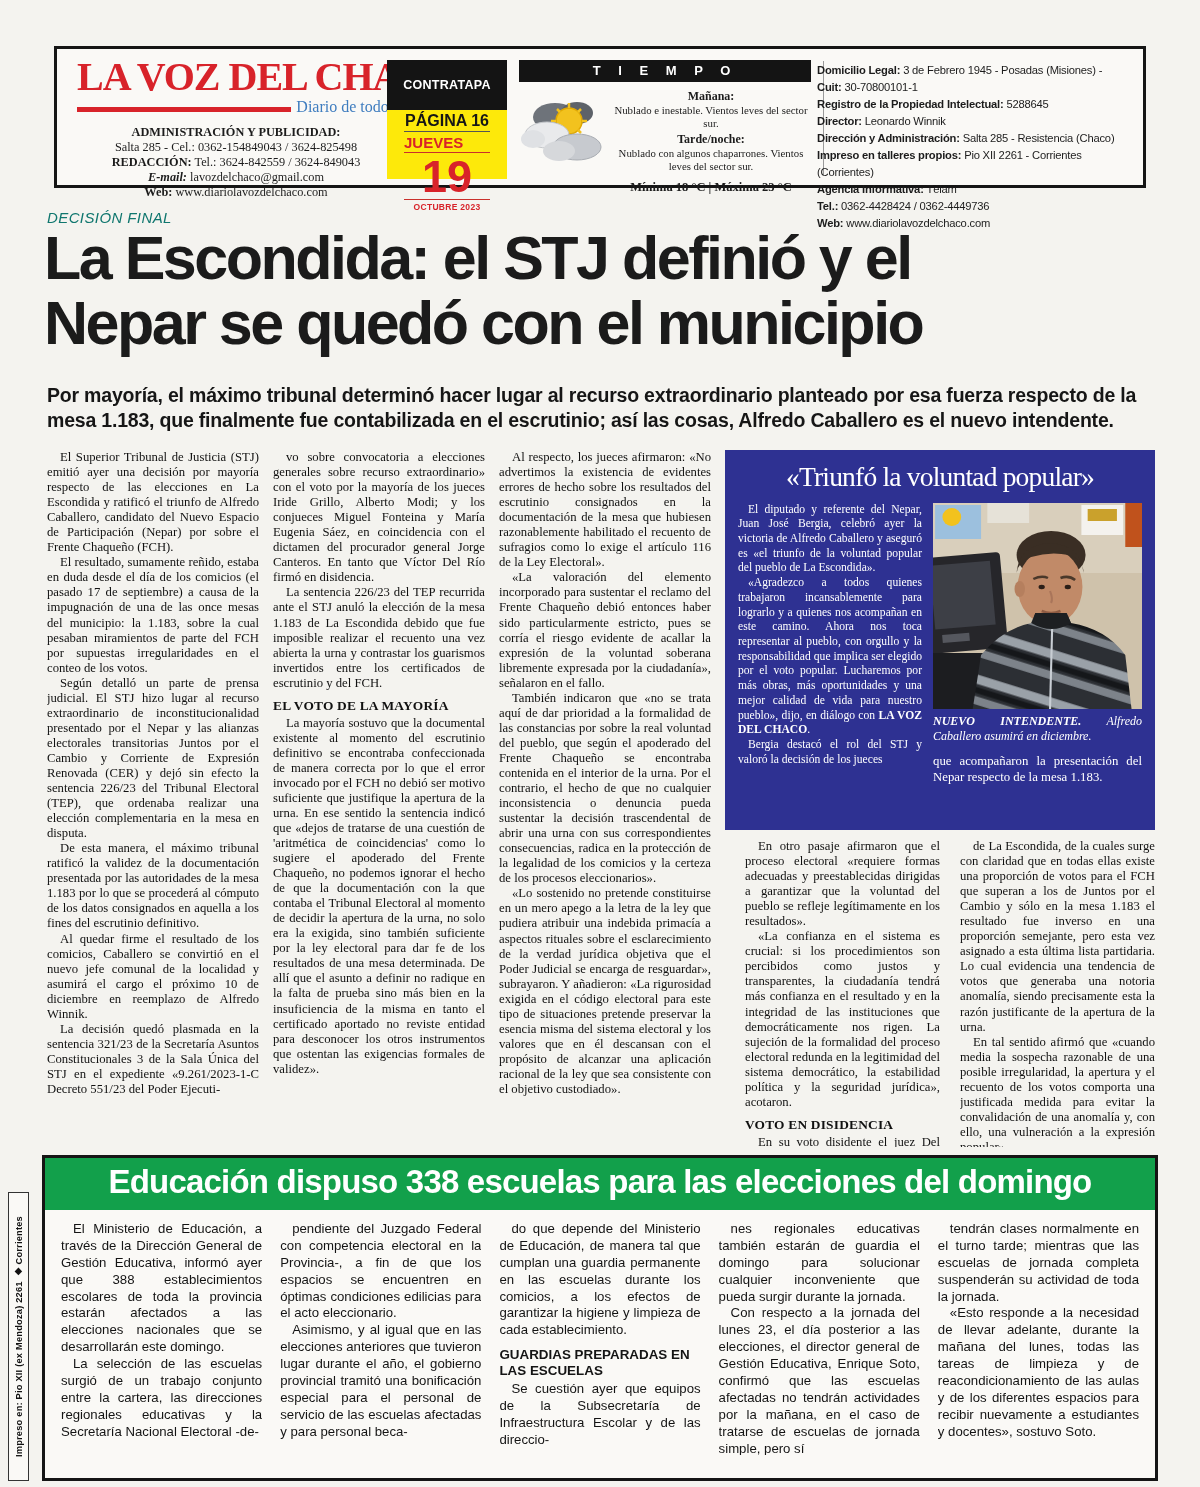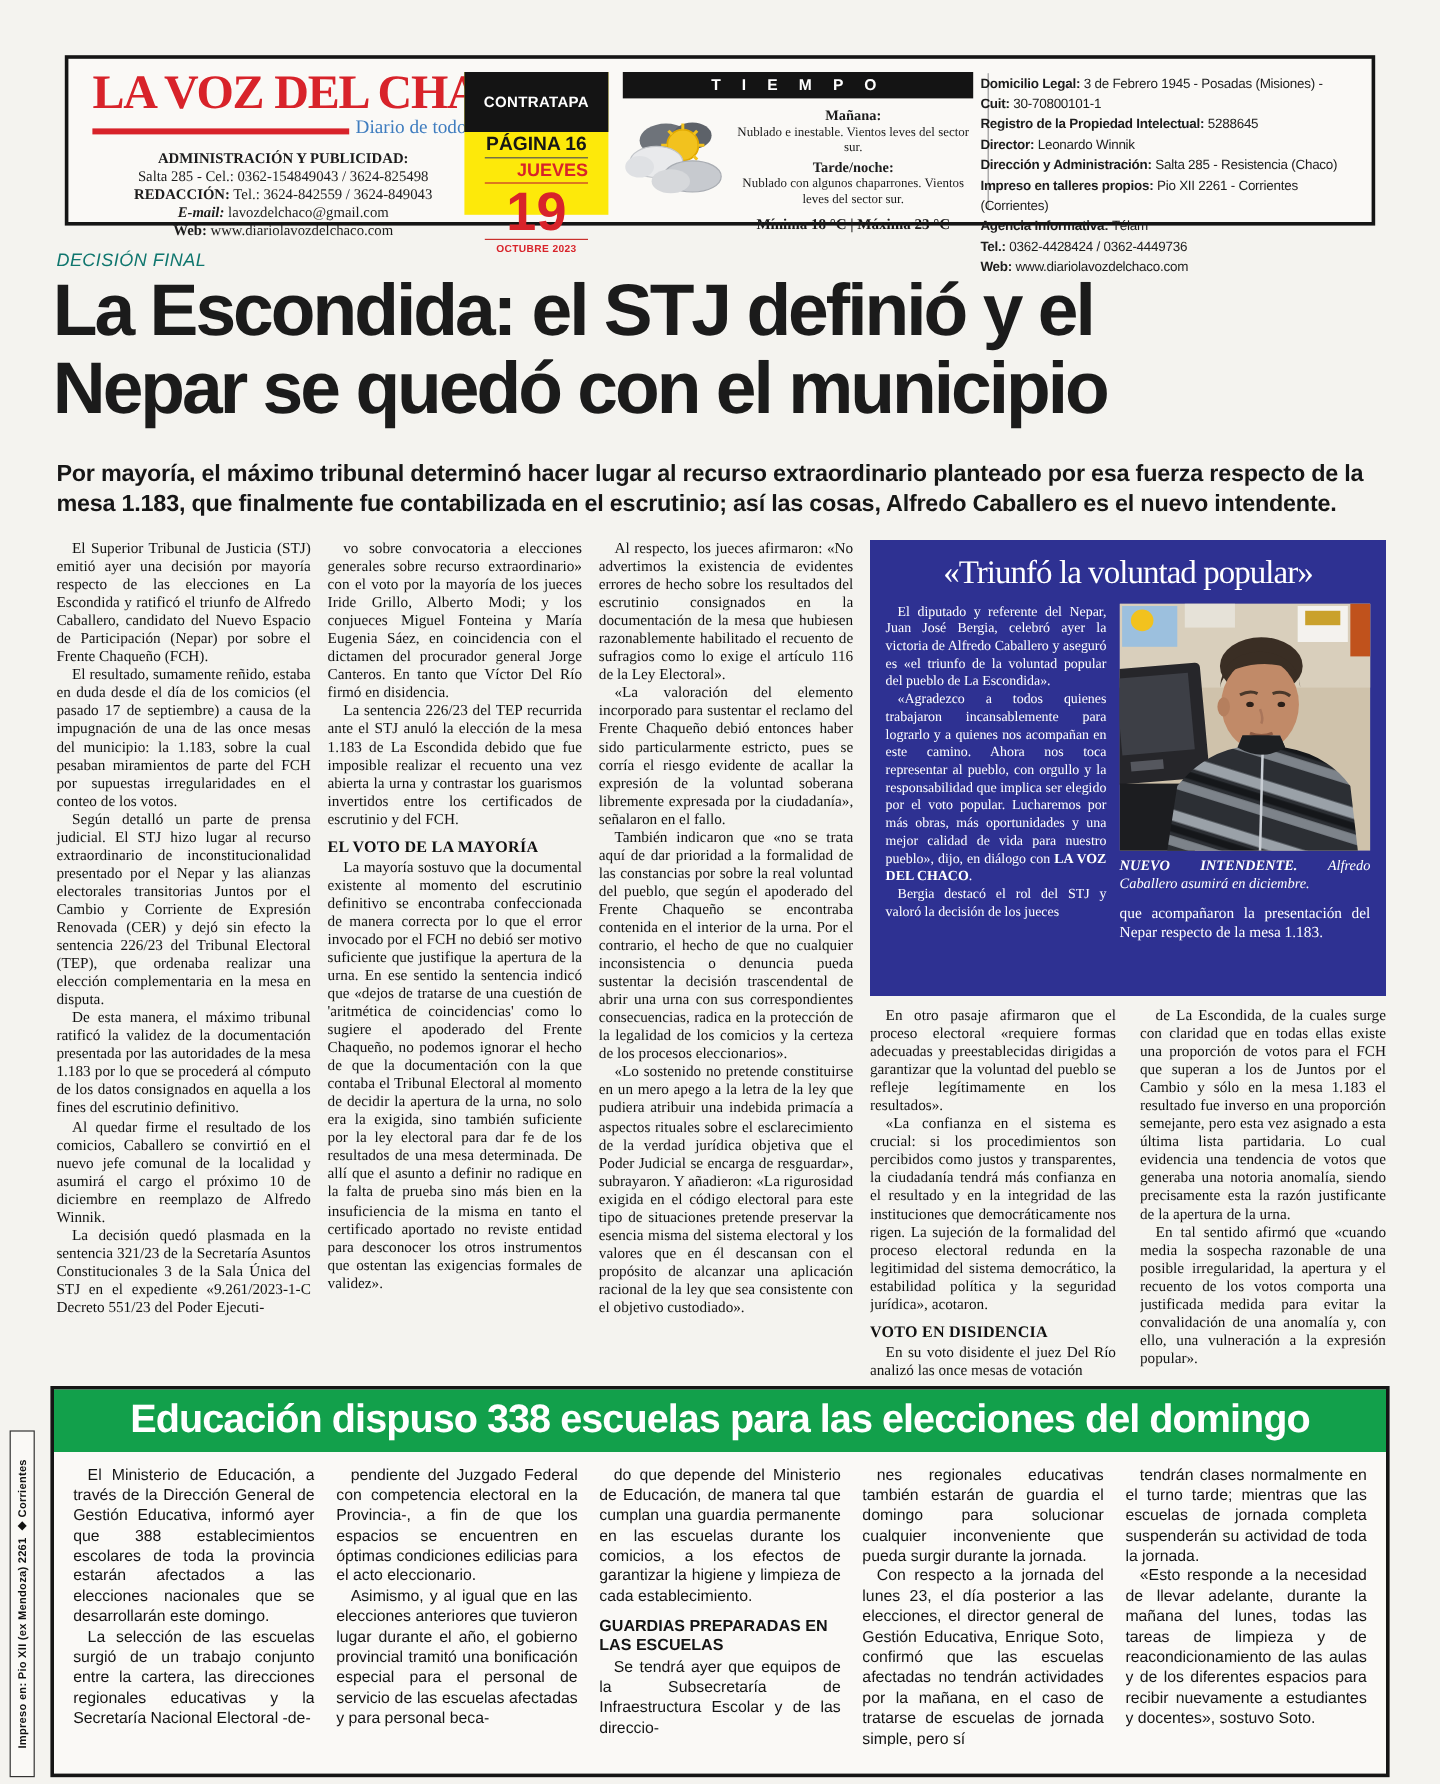--- a/index.html
+++ b/index.html
@@ -12,21 +12,21 @@
   .logo-rule-row{display:flex;align-items:flex-end;margin-top:2px;}
   .logo-rule{flex:1;height:5px;background:#d8232a;margin-bottom:3px;}
   .logo-tagline{color:#3f7dbf;font-family:"Liberation Serif",serif;font-size:16px;padding-left:5px;white-space:nowrap;line-height:1;}
   .admin-block{position:absolute;left:4px;top:76px;width:350px;text-align:center;font-family:"Liberation Serif",serif;font-size:12.3px;line-height:1.22;color:#1c1c1c;}
   .b{font-weight:bold;}
   .bi{font-weight:bold;font-style:italic;}
 
   .datebox{position:absolute;left:330px;top:11px;width:120px;height:119px;background:#fde90a;display:flex;flex-direction:column;align-items:center;box-sizing:border-box;}
   .datebox-top{background:#141414;color:#fff;width:100%;text-align:center;font-weight:bold;font-size:12.5px;padding:18px 0;letter-spacing:0.3px;}
   .datebox-page{font-weight:bold;font-size:16px;color:#161616;padding:2px 0 1px;border-bottom:1.5px solid #555;width:86px;text-align:center;}
-  .datebox-day{color:#d8232a;font-weight:bold;font-size:15px;padding:2px 0 1px;border-bottom:1.5px solid #c9302c;width:86px;text-align:right;}
+  .datebox-day{color:#d8232a;font-weight:bold;font-size:15px;padding:2px 0 1px;border-bottom:1.5px solid #c9302c;width:86px;text-align:left;}
   .datebox-num{color:#d8232a;font-weight:bold;font-size:45px;line-height:1.0;padding-top:1px;}
   .datebox-month{color:#d8232a;font-weight:bold;font-size:8.5px;border-top:1.5px solid #c9302c;width:86px;text-align:center;padding-top:2px;letter-spacing:0.3px;}
 
   .weather{position:absolute;left:462px;top:11px;width:292px;}
   .weather-bar{background:#141414;color:#fff;text-align:center;font-weight:bold;font-size:13px;letter-spacing:7px;padding:3px 0 4px;}
   .weather-body{display:flex;margin-top:5px;}
   .weather-icon{width:92px;height:82px;flex:0 0 92px;}
   .weather-text{flex:1;text-align:center;font-family:"Liberation Serif",serif;font-size:10.8px;line-height:1.22;color:#1c1c1c;}
   .weather-label{font-weight:bold;font-size:12px;margin-top:2px;}
   .weather-minmax{font-weight:bold;font-size:12.5px;margin-top:7px;}
@@ -38,21 +38,21 @@
   .kicker{position:absolute;left:47px;top:209px;font-size:15px;color:#0f766e;letter-spacing:0.4px;font-style:italic;}
   .headline{position:absolute;left:44px;top:226px;width:1118px;font-weight:bold;font-size:61px;line-height:1.06;letter-spacing:-2.5px;color:#1b1b1b;}
   .deck{position:absolute;left:47px;top:383px;width:1112px;font-weight:bold;font-size:19.5px;line-height:1.3;color:#161616;letter-spacing:-0.2px;}
 
   
   .article-body{position:absolute;left:47px;top:450px;width:1108px;height:697px;display:flex;gap:14px;font-family:"Liberation Serif",serif;font-size:12.7px;line-height:1.185;color:#111;text-align:justify;}
   .col{flex:0 0 212px;width:212px;overflow:hidden;}
   .col p,.col-half p{margin:0;text-indent:13px;}
   .subhead{font-weight:bold;font-size:13.4px;margin:7px 0 2px;text-indent:0;text-align:left;letter-spacing:0.2px;}
   .right-area{flex:1;display:flex;flex-direction:column;min-width:0;}
-  .below-sidebar{display:flex;gap:20px;margin-top:9px;flex:1;min-height:0;}
+  .below-sidebar{display:flex;gap:20px;margin-top:9px;flex:1;min-height:0;margin-left:20px;}
   .col-half{flex:1;overflow:hidden;}
 
   
   .sidebar-box{background:#2e3192;color:#fff;height:380px;padding:8px 13px 10px;box-sizing:border-box;overflow:hidden;}
   .sidebar-title{font-weight:normal;font-size:27.5px;letter-spacing:-0.8px;margin:3px 0 9px;white-space:nowrap;text-align:center;}
   .sidebar-cols{display:flex;gap:11px;}
   .sidebar-text{flex:0 0 184px;width:184px;font-size:11.6px;line-height:1.27;text-align:justify;}
   .sidebar-text p{margin:0;text-indent:10px;}
   .brand-bold{font-weight:bold;}
   .sidebar-right{flex:1;min-width:0;}
@@ -254,21 +254,21 @@
         <p>El Ministerio de Educación, a través de la Dirección General de Gestión Educativa, informó ayer que 388 establecimientos escolares de toda la provincia estarán afectados a las elecciones nacionales que se desarrollarán este domingo.</p>
         <p>La selección de las escuelas surgió de un trabajo conjunto entre la cartera, las direcciones regionales educativas y la Secretaría Nacional Electoral -de-</p>
       </div>
       <div class="bottom-col">
         <p>pendiente del Juzgado Federal con competencia electoral en la Provincia-, a fin de que los espacios se encuentren en óptimas condiciones edilicias para el acto eleccionario.</p>
         <p>Asimismo, y al igual que en las elecciones anteriores que tuvieron lugar durante el año, el gobierno provincial tramitó una bonificación especial para el personal de servicio de las escuelas afectadas y para personal beca-</p>
       </div>
       <div class="bottom-col">
         <p>do que depende del Ministerio de Educación, de manera tal que cumplan una guardia permanente en las escuelas durante los comicios, a los efectos de garantizar la higiene y limpieza de cada establecimiento.</p>
         <div class="bottom-subhead">GUARDIAS PREPARADAS EN LAS ESCUELAS</div>
-        <p>Se tendrá ayer que equipos de la Subsecretaría de Infraestructura Escolar y de las direccio-</p>
+        <p>Se cuestión ayer que equipos de la Subsecretaría de Infraestructura Escolar y de las direccio-</p>
       </div>
       <div class="bottom-col">
         <p>nes regionales educativas también estarán de guardia el domingo para solucionar cualquier inconveniente que pueda surgir durante la jornada.</p>
         <p>Con respecto a la jornada del lunes 23, el día posterior a las elecciones, el director general de Gestión Educativa, Enrique Soto, confirmó que las escuelas afectadas no tendrán actividades por la mañana, en el caso de tratarse de escuelas de jornada simple, pero sí</p>
       </div>
       <div class="bottom-col">
         <p>tendrán clases normalmente en el turno tarde; mientras que las escuelas de jornada completa suspenderán su actividad de toda la jornada.</p>
         <p>«Esto responde a la necesidad de llevar adelante, durante la mañana del lunes, todas las tareas de limpieza y de reacondicionamiento de las aulas y de los diferentes espacios para recibir nuevamente a estudiantes y docentes», sostuvo Soto.</p>
       </div>
     </div>

